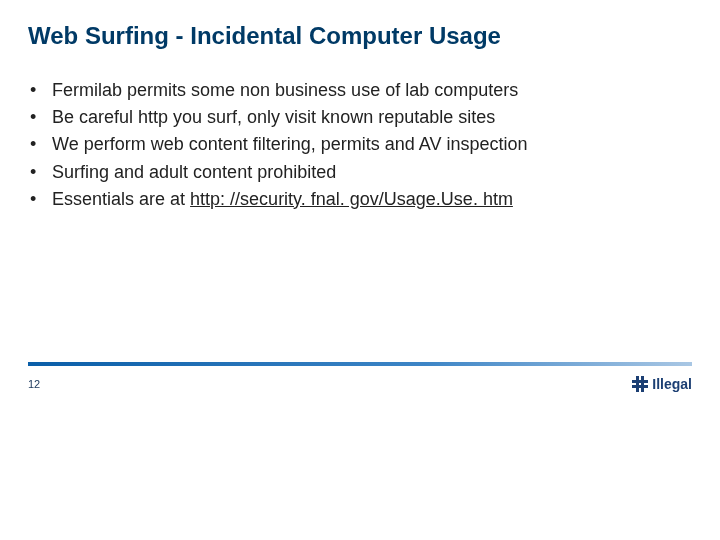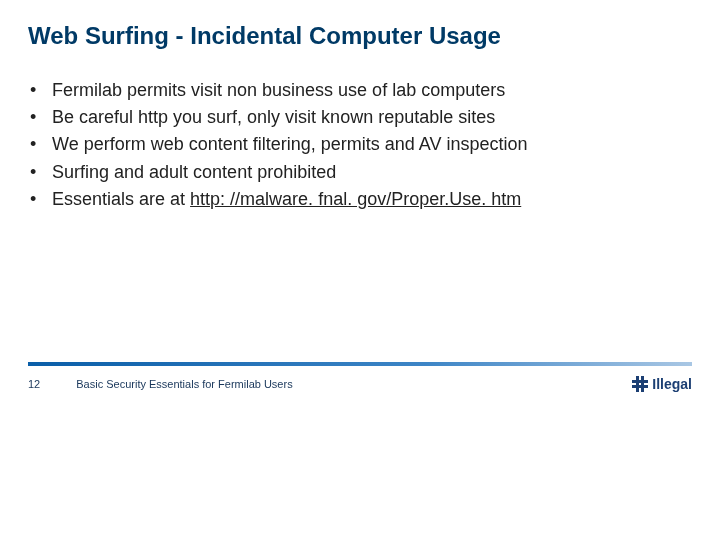--- a/index.html
+++ b/index.html
@@ -48,21 +48,21 @@
     background: linear-gradient(to right, #0a5ea8, #3d85c6 60%, #a9c7e4);
     margin-bottom: 10px;
   }
   .footer-row {
     display: flex;
     align-items: center;
     justify-content: space-between;
     font-size: 11px;
     color: #18365a;
   }
-  .footer-left { display: flex; align-items: baseline; gap: 36px; }
+  .footer-left { display: flex; align-items: baseline; gap: 76px; }
   .page-num { font-size: 11px; color: #18365a; }
   .footer-title { font-size: 11px; color: #18365a; }
   .logo {
     display: flex;
     align-items: center;
     gap: 4px;
     color: #1c3f73;
     font-weight: bold;
     font-size: 14px;
   }
@@ -70,48 +70,47 @@
 </style>
 </head>
 <body>
 
 <div class="slide">
   <h1 class="title">Web Surfing - Incidental Computer Usage</h1>
 
   <ul class="bullets">
     <li>
       <span class="dot">•</span>
-      <span class="txt">Fermilab permits visit non business use of lab computers</span>
+      <span class="txt">Fermilab permits some non business use of lab computers</span>
     </li>
     <li>
       <span class="dot">•</span>
       <span class="txt">Be careful http you surf, only visit known reputable sites</span>
     </li>
     <li>
       <span class="dot">•</span>
       <span class="txt">We perform web content filtering, permits and AV inspection</span>
     </li>
     <li>
       <span class="dot">•</span>
       <span class="txt">Surfing and adult content prohibited</span>
     </li>
     <li>
       <span class="dot">•</span>
       <span class="txt">
-        <span>Essentials are at </span><a class="link">http: //malware. fnal. gov/Proper.Use. htm</a>
+        <span>Essentials are at </span><a class="link">http: //security. fnal. gov/Usage.Use. htm</a>
       </span>
     </li>
   </ul>
 
   <div class="footer">
     <div class="rule"></div>
     <div class="footer-row">
       <div class="footer-left">
         <span class="page-num">12</span>
-        <span class="footer-title">Basic Security Essentials for Fermilab Users</span>
       </div>
       <div class="logo">
         <svg width="16" height="16" viewBox="0 0 16 16">
           <rect x="4" y="0" width="3" height="16" fill="#1c3f73"></rect>
           <rect x="9" y="0" width="3" height="16" fill="#1c3f73"></rect>
           <rect x="0" y="4" width="16" height="3" fill="#1c3f73"></rect>
           <rect x="0" y="9" width="16" height="3" fill="#1c3f73"></rect>
         </svg>
         <span>Illegal</span>
       </div>

